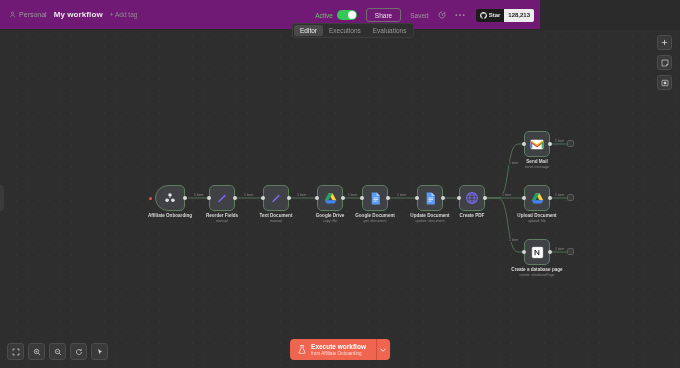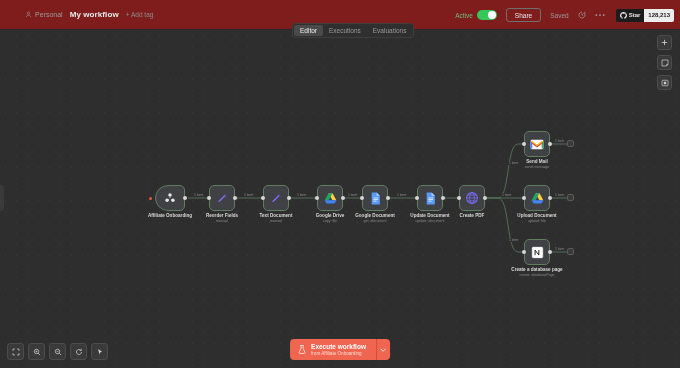--- a/index.html
+++ b/index.html
@@ -7,26 +7,25 @@
     width: 680px; height: 368px;
     background: #2b2b2b;
     font-family: "Liberation Sans", sans-serif;
     overflow: hidden;
     -webkit-font-smoothing: antialiased;
   }
   #app { position: relative; width: 680px; height: 368px; }
 
   
   .header {
-    position: absolute; top: 0; left: 0; width: 680px; height: 30px;
-    background: #7f1d1d;
+    position: absolute; top: 0; left: 0; width: 540px; height: 30px;
+    background: #701a75;
     border-bottom: 1px solid #2a2a2a;
     display: flex; align-items: center;
     z-index: 40;
-    padding-left: 16px;
   }
   .hdr-left { display: flex; align-items: center; gap: 7px; padding-left: 9px; }
   .personal { display: flex; align-items: center; gap: 3px; color: #9a9a9a; font-size: 7px; }
   .person-ico { width: 7px; height: 7px; display: block; }
   .wf-title { color: #e8e8e8; font-size: 8px; font-weight: bold; letter-spacing: .1px; }
   .add-tag { color: #8d8d8d; font-size: 6.5px; }
 
   .hdr-center {
     position: absolute; left: 292px; top: 23px;
     display: flex; align-items: center; gap: 0px;

